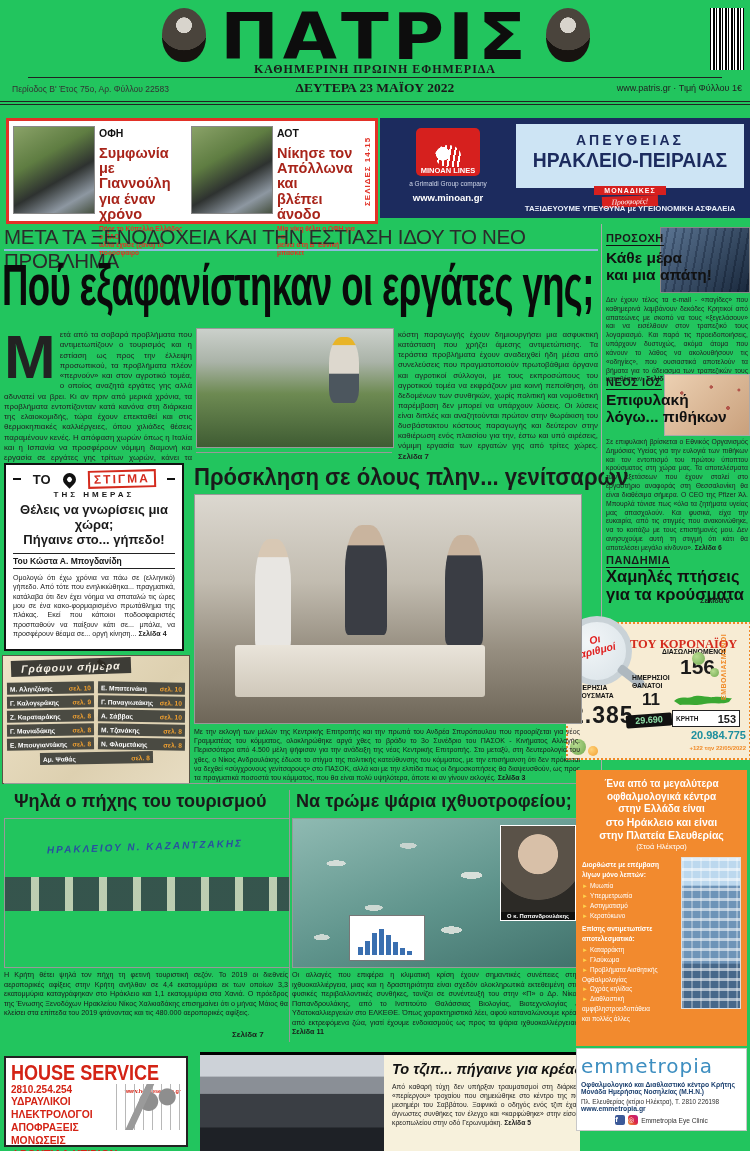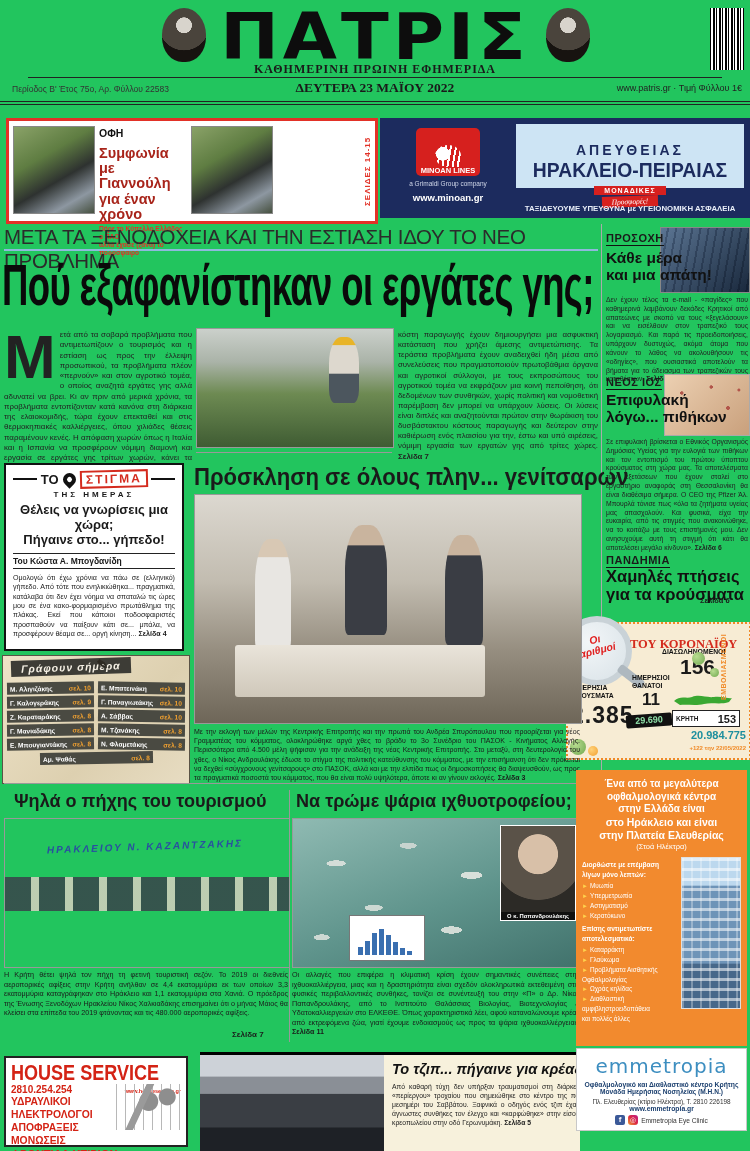--- a/index.html
+++ b/index.html
@@ -38,21 +38,21 @@
   .minoan{left:380px;top:118px;width:370px;height:100px;background:#1c2b5e;}
   .minoan-logo-box{left:36px;top:10px;width:64px;height:46px;background:#d6201e;border-radius:5px;
     display:flex;flex-direction:column;align-items:center;justify-content:flex-end;padding-bottom:2px;}
   .minoan-wave{width:26px;height:22px;border-radius:50% 50% 0 50%;
     background:radial-gradient(circle at 30% 40%,#fff 0 30%,transparent 31%),
       repeating-linear-gradient(100deg,#fff 0 2px,transparent 2px 5px);}
   .minoan-logo-text{color:#fff;font-weight:800;font-size:7.5px;line-height:1;text-align:center;}
   .minoan-grimaldi{left:8px;top:62px;width:120px;text-align:center;color:#cfd6e8;font-size:6.5px;}
   .minoan-site{left:8px;top:74px;width:120px;text-align:center;color:#fff;font-weight:bold;font-size:9.5px;}
   .minoan-right{left:136px;top:6px;width:228px;height:64px;background:#cde4f4;text-align:center;}
-  .minoan-l1{font-size:14px;font-weight:800;color:#1c2b5e;letter-spacing:3px;margin-top:18px;}
+  .minoan-l1{font-size:14px;font-weight:800;color:#1c2b5e;letter-spacing:3px;margin-top:8px;}
   .minoan-l2{font-size:21px;font-weight:800;color:#1c2b5e;letter-spacing:0px;transform:scaleX(.92);}
   .badge1{left:214px;top:68px;width:72px;background:#d6201e;color:#fff;font-weight:800;font-size:7px;
     text-align:center;padding:1px 0;letter-spacing:1px;}
   .badge2{left:222px;top:78px;width:56px;background:#d6201e;color:#fff;font-style:italic;font-size:7.5px;
     text-align:center;padding:1px 0;transform:rotate(-2deg);font-family:"Liberation Serif",serif;}
   .minoan-foot{left:136px;bottom:5px;width:228px;text-align:center;color:#e8eef8;font-size:7.8px;font-weight:bold;}
 
   
   .kicker{left:4px;top:225px;width:598px;font-size:20.5px;font-weight:400;color:#2b2b2b;
     letter-spacing:-.3px;}
@@ -110,21 +110,21 @@
     color:#f08a28;font-weight:800;font-size:7px;letter-spacing:.5px;}
   .covid-vacc-v{right:3px;bottom:17px;font-size:11px;font-weight:800;color:#1e8f9e;}
   .covid-vacc-d{right:3px;bottom:7px;font-size:6px;color:#f08a28;font-weight:bold;}
   .virus{border-radius:50%;}
   .v-green{background:radial-gradient(circle at 35% 35%,#b8dc90,#6fa84e);}
   .v-orange{background:radial-gradient(circle at 35% 35%,#ffd27a,#f2a030);}
   .syringe{right:2px;top:34px;}
 
   
   .stigma{left:4px;top:463px;width:180px;height:188px;border:2px solid #111;background:#fff;padding:5px 7px;box-sizing:border-box;}
-  .stigma-row{display:flex;align-items:center;justify-content:center;gap:4px;}
+  .stigma-row{display:flex;align-items:center;justify-content:center;gap:12px;}
   .stigma-dash{flex:1;height:2px;background:#111;}
   .stigma-to{font-weight:800;font-size:13px;}
   .pin{display:inline-block;width:13px;height:13px;background:#111;border-radius:50% 50% 50% 0;
     transform:rotate(-45deg);position:relative;}
   .pin::after{content:"";position:absolute;left:4px;top:4px;width:5px;height:5px;border-radius:50%;background:#fff;}
   .stamp{border:2px solid #d42b1e;color:#d42b1e;font-weight:800;font-size:12px;letter-spacing:2px;
     padding:0 4px;transform:rotate(-1.5deg);}
   .stigma-sub{text-align:center;font-size:8px;letter-spacing:3px;font-weight:bold;margin-top:2px;}
   .stigma-head{text-align:center;font-size:13px;font-weight:700;line-height:1.15;margin-top:4px;}
   .stigma-byline{border-top:1.2px solid #222;border-bottom:1.2px solid #222;margin-top:5px;
@@ -216,21 +216,21 @@
   .emm-l.s{font-size:7.5px;font-weight:normal;}
   .emm-cols{display:flex;margin-top:6px;text-align:left;}
   .emm-list{flex:1;font-size:6.4px;line-height:1.5;}
   .emm-h{font-weight:800;font-size:6.6px;margin:3px 0 1px 0;}
   .emm-item .ar{color:#ffd34d;margin-right:2px;font-size:6px;}
   .emm-build{width:58px;height:150px;margin-left:3px;border:1px solid #e0e0e0;flex:none;
     background:repeating-linear-gradient(180deg,rgba(255,255,255,.55) 0 3px,transparent 3px 10px),
       repeating-linear-gradient(90deg,rgba(255,255,255,.3) 0 2px,transparent 2px 9px),
       linear-gradient(180deg,#bcd8ee 0 18%,#6e94b8 19% 70%,#47688a 71% 100%);}
   .emm-white{left:576px;top:1048px;width:171px;height:83px;background:#fff;border:1px solid #c8c8c8;
-    text-align:center;padding:5px 4px;box-sizing:border-box;}
+    text-align:left;padding:5px 4px;box-sizing:border-box;}
   .emm-logo{color:#3d8ec0;font-size:20px;letter-spacing:1px;font-family:"DejaVu Sans",sans-serif;}
   .emm-d1{color:#1b3f6e;font-weight:800;font-size:6.8px;margin-top:3px;}
   .emm-d2{color:#1b3f6e;font-weight:bold;font-size:6.6px;}
   .emm-addr{color:#333;font-size:6.4px;margin-top:3px;}
   .emm-site{color:#1b3f6e;font-weight:bold;font-size:6.8px;}
   .emm-social{display:flex;align-items:center;justify-content:center;gap:3px;margin-top:3px;}
   .fb{display:inline-block;width:10px;height:10px;background:#3b5998;color:#fff;font-weight:bold;
     font-size:8px;line-height:10px;border-radius:2px;}
   .ig{display:inline-block;width:10px;height:10px;border-radius:3px;color:#fff;font-size:7px;line-height:10px;
     background:linear-gradient(45deg,#f09433,#e6683c,#dc2743,#cc2366,#bc1888);}
@@ -257,20 +257,28 @@
     <div class="abs sport-photo" style="left:4px;"></div>
     <div class="abs" style="left:90px;top:6px;width:88px;">
       <div class="sport-tag">ΟΦΗ</div>
       <div class="sport-head pre">Συμφωνία
 με Γιαννούλη
 για έναν χρόνο</div>
       <div class="sport-sub pre">Πήρε το Κύπελλο Ελλάδος ο ΠΑΟ
 αλλά έχασε (ξανά) το ποδόσφαιρο</div>
     </div>
     <div class="abs sport-photo" style="left:182px;"></div>
+    <div class="abs" style="left:268px;top:6px;width:82px;">
+      <div class="sport-tag">ΑΟΤ</div>
+      <div class="sport-head pre">Νίκησε τον
+Απόλλωνα και
+βλέπει άνοδο</div>
+      <div class="sport-sub pre">Μία νίκη θέλει ο ΟΦΗ για να
+μείνει στη Β' Εθνική μπάσκετ</div>
+    </div>
     <div class="pages-vert abs">ΣΕΛΙΔΕΣ 14-15</div>
   </div>
 
   <div class="abs minoan">
     <div class="abs minoan-logo-box">
       <div class="minoan-wave"></div>
       <div class="minoan-logo-text">MINOAN LINES</div>
     </div>
     <div class="abs minoan-grimaldi">a Grimaldi Group company</div>
     <div class="abs minoan-site">www.minoan.gr</div>

